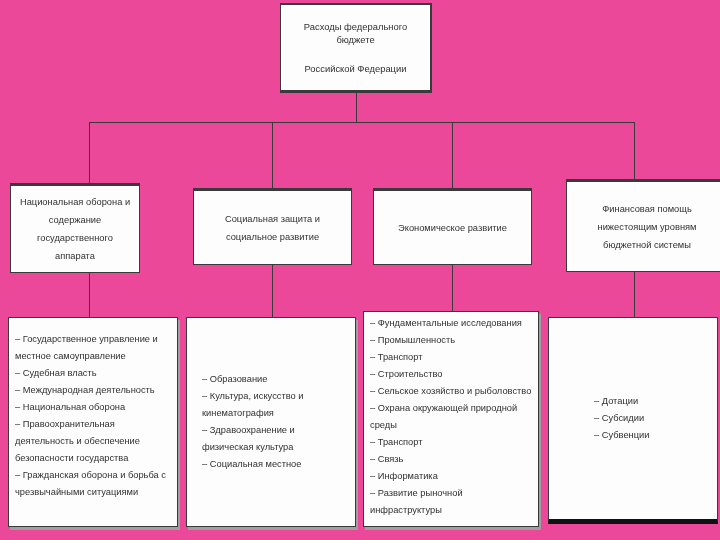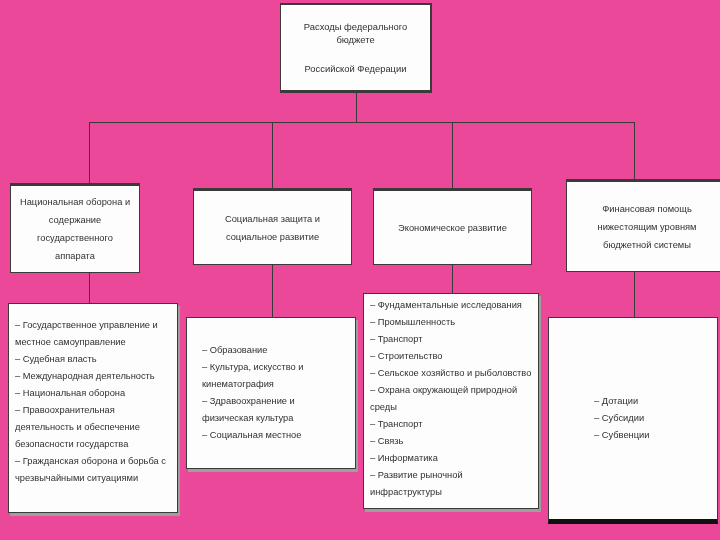--- a/index.html
+++ b/index.html
@@ -20,23 +20,23 @@
   .b2{display:flex;align-items:center;justify-content:center;text-align:center;
       font-size:9.3px;line-height:18px;border-top-width:3px;}
   #b2-1{left:10px;top:183px;width:130px;height:90px;padding:0 6px;}
   #b2-2{left:193px;top:188px;width:159px;height:77px;padding:14px 12px;}
   #b2-3{left:373px;top:188px;width:159px;height:77px;padding:0 13px;}
   #b2-4{left:553px;top:179px;width:162px;height:93px;padding:0 14px;margin-left:13px;}
 
   
   .b3{display:flex;flex-direction:column;justify-content:center;
       font-size:9.3px;line-height:17px;box-shadow:2px 3px 0 #9f9f9f;}
-  #b3-1{left:8px;top:303px;width:170px;height:210px;padding:0 4px 12px 6px;}
-  #b3-2{left:186px;top:317px;width:170px;height:152px;padding:0 20px 0 15px;}
-  #b3-3{left:363px;top:293px;width:176px;height:216px;justify-content:flex-start;padding:3px 6px 0 6px;}
+  #b3-1{left:8px;top:317px;width:170px;height:210px;padding:0 4px 12px 6px;}
+  #b3-2{left:186px;top:317px;width:170px;height:210px;padding:0 20px 0 15px;}
+  #b3-3{left:363px;top:311px;width:176px;height:216px;justify-content:flex-start;padding:3px 6px 0 6px;}
   #b3-4{left:548px;top:317px;width:170px;height:207px;padding:0 4px 0 45px;
         box-shadow:none;border-bottom:5px solid #101010;}
 
   
   #stem-root{left:356px;top:93px;width:1px;height:30px;}
   #h-bus{left:89px;top:122px;width:546px;height:1px;}
   #drop-1{left:89px;top:122px;width:1px;height:61px;}
   #drop-2{left:272px;top:122px;width:1px;height:66px;}
   #drop-3{left:452px;top:122px;width:1px;height:66px;}
   #drop-4{left:634px;top:122px;width:1px;height:57px;}

